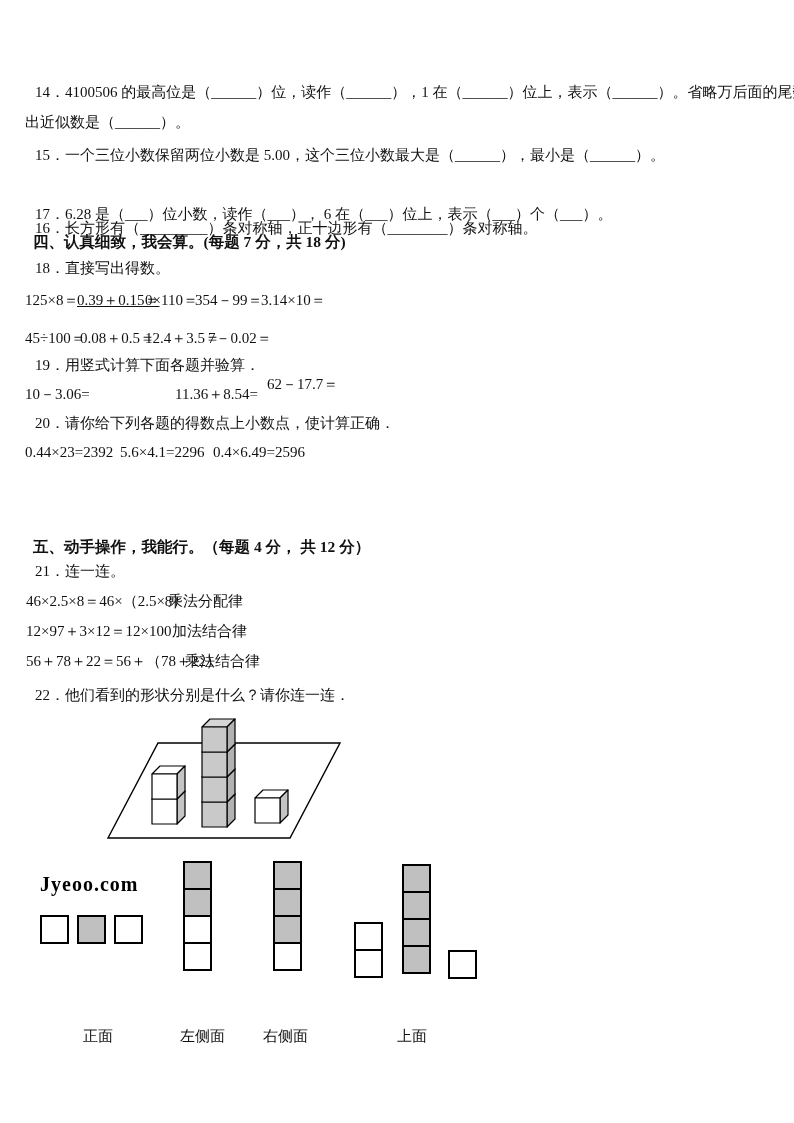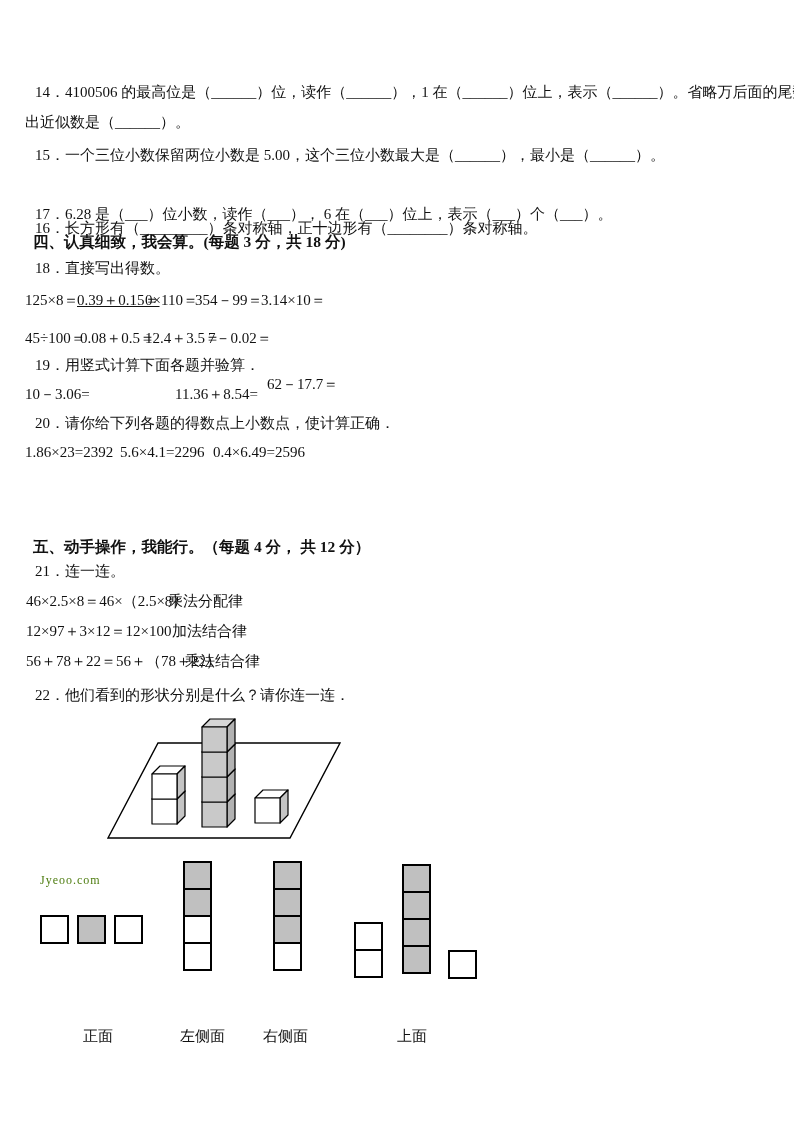--- a/index.html
+++ b/index.html
@@ -12,32 +12,32 @@
   .bold{font-weight:bold;font-size:15.5px;}
   .eq{position:absolute;white-space:nowrap;font-size:15px;}
   .row{position:absolute;left:0;top:0;width:794px;height:20px;}
   
   .cell{width:29px;height:29px;border:2px solid #000;box-sizing:border-box;background:#fff;}
   .cell.gray{background:#c0c0c0;}
   .hrow{position:absolute;display:flex;gap:8px;}
   .vstack{position:absolute;display:flex;flex-direction:column;}
   .vstack .cell + .cell{margin-top:-2px;}
   .viewlabel{position:absolute;font-size:15px;white-space:nowrap;}
-  .watermark{position:absolute;font-size:12px;color:#4d7c0f;letter-spacing:1px;}
+  .watermark{position:absolute;font-size:20px;color:#000000;letter-spacing:1px;font-weight:bold;}
   svg{position:absolute;}
 </style>
 </head>
 <body>
 
 <div class="ln" style="left:35px;top:83px;">14．4100506 的最高位是（______）位，读作（______），1 在（______）位上，表示（______）。省略万后面的尾数写</div>
 <div class="ln" style="left:25px;top:113px;">出近似数是（______）。</div>
 <div class="ln" style="left:35px;top:146px;">15．一个三位小数保留两位小数是 5.00，这个三位小数最大是（______），最小是（______）。</div>
 <div class="ln" style="left:35px;top:177px;margin-top:42px;">16．长方形有（_________）条对称轴，正十边形有（________）条对称轴。</div>
 <div class="ln" style="left:35px;top:205px;">17．6.28 是（___）位小数，读作（___）， 6 在（___）位上，表示（___）个（___）。</div>
-<div class="ln bold" style="left:33px;top:232px;">四、认真细致，我会算。(每题 3 分，共 18 分)</div>
+<div class="ln bold" style="left:33px;top:232px;">四、认真细致，我会算。(每题 7 分，共 18 分)</div>
 <div class="ln" style="left:35px;top:259px;">18．直接写出得数。</div>
 
 <div class="row" style="top:291px;">
   <span class="eq" style="left:25px;">125×8＝</span>
   <span class="eq" style="left:77px;text-decoration:underline;">0.39＋0.15＝</span>
   <span class="eq" style="left:145px;">0×110＝</span>
   <span class="eq" style="left:195px;">354－99＝</span>
   <span class="eq" style="left:261px;">3.14×10＝</span>
 </div>
 <div class="row" style="top:329px;padding-left:40px;">
@@ -49,21 +49,21 @@
 </div>
 
 <div class="ln" style="left:35px;top:356px;">19．用竖式计算下面各题并验算．</div>
 <div class="row" style="top:385px;">
   <span class="eq" style="left:25px;">10－3.06=</span>
   <span class="eq" style="left:175px;">11.36＋8.54=</span>
 </div>
 
 <div class="ln" style="left:35px;top:414px;">20．请你给下列各题的得数点上小数点，使计算正确．</div>
 <div class="row" style="top:444px;">
-  <span class="eq" style="left:25px;">1.86×23=2392</span>
+  <span class="eq" style="left:25px;">0.44×23=2392</span>
   <span class="eq" style="left:120px;">5.6×4.1=2296</span>
   <span class="eq" style="left:213px;">0.4×6.49=2596</span>
 </div>
 
 <div class="ln bold" style="left:33px;top:537px;">五、动手操作，我能行。（每题 4 分， 共 12 分）</div>
 <div class="ln" style="left:35px;top:562px;">21．连一连。</div>
 
 <div class="row" style="top:592px;">
   <span class="eq" style="left:26px;">46×2.5×8＝46×（2.5×8）</span>
   <span class="eq" style="left:168px;">乘法分配律</span>

